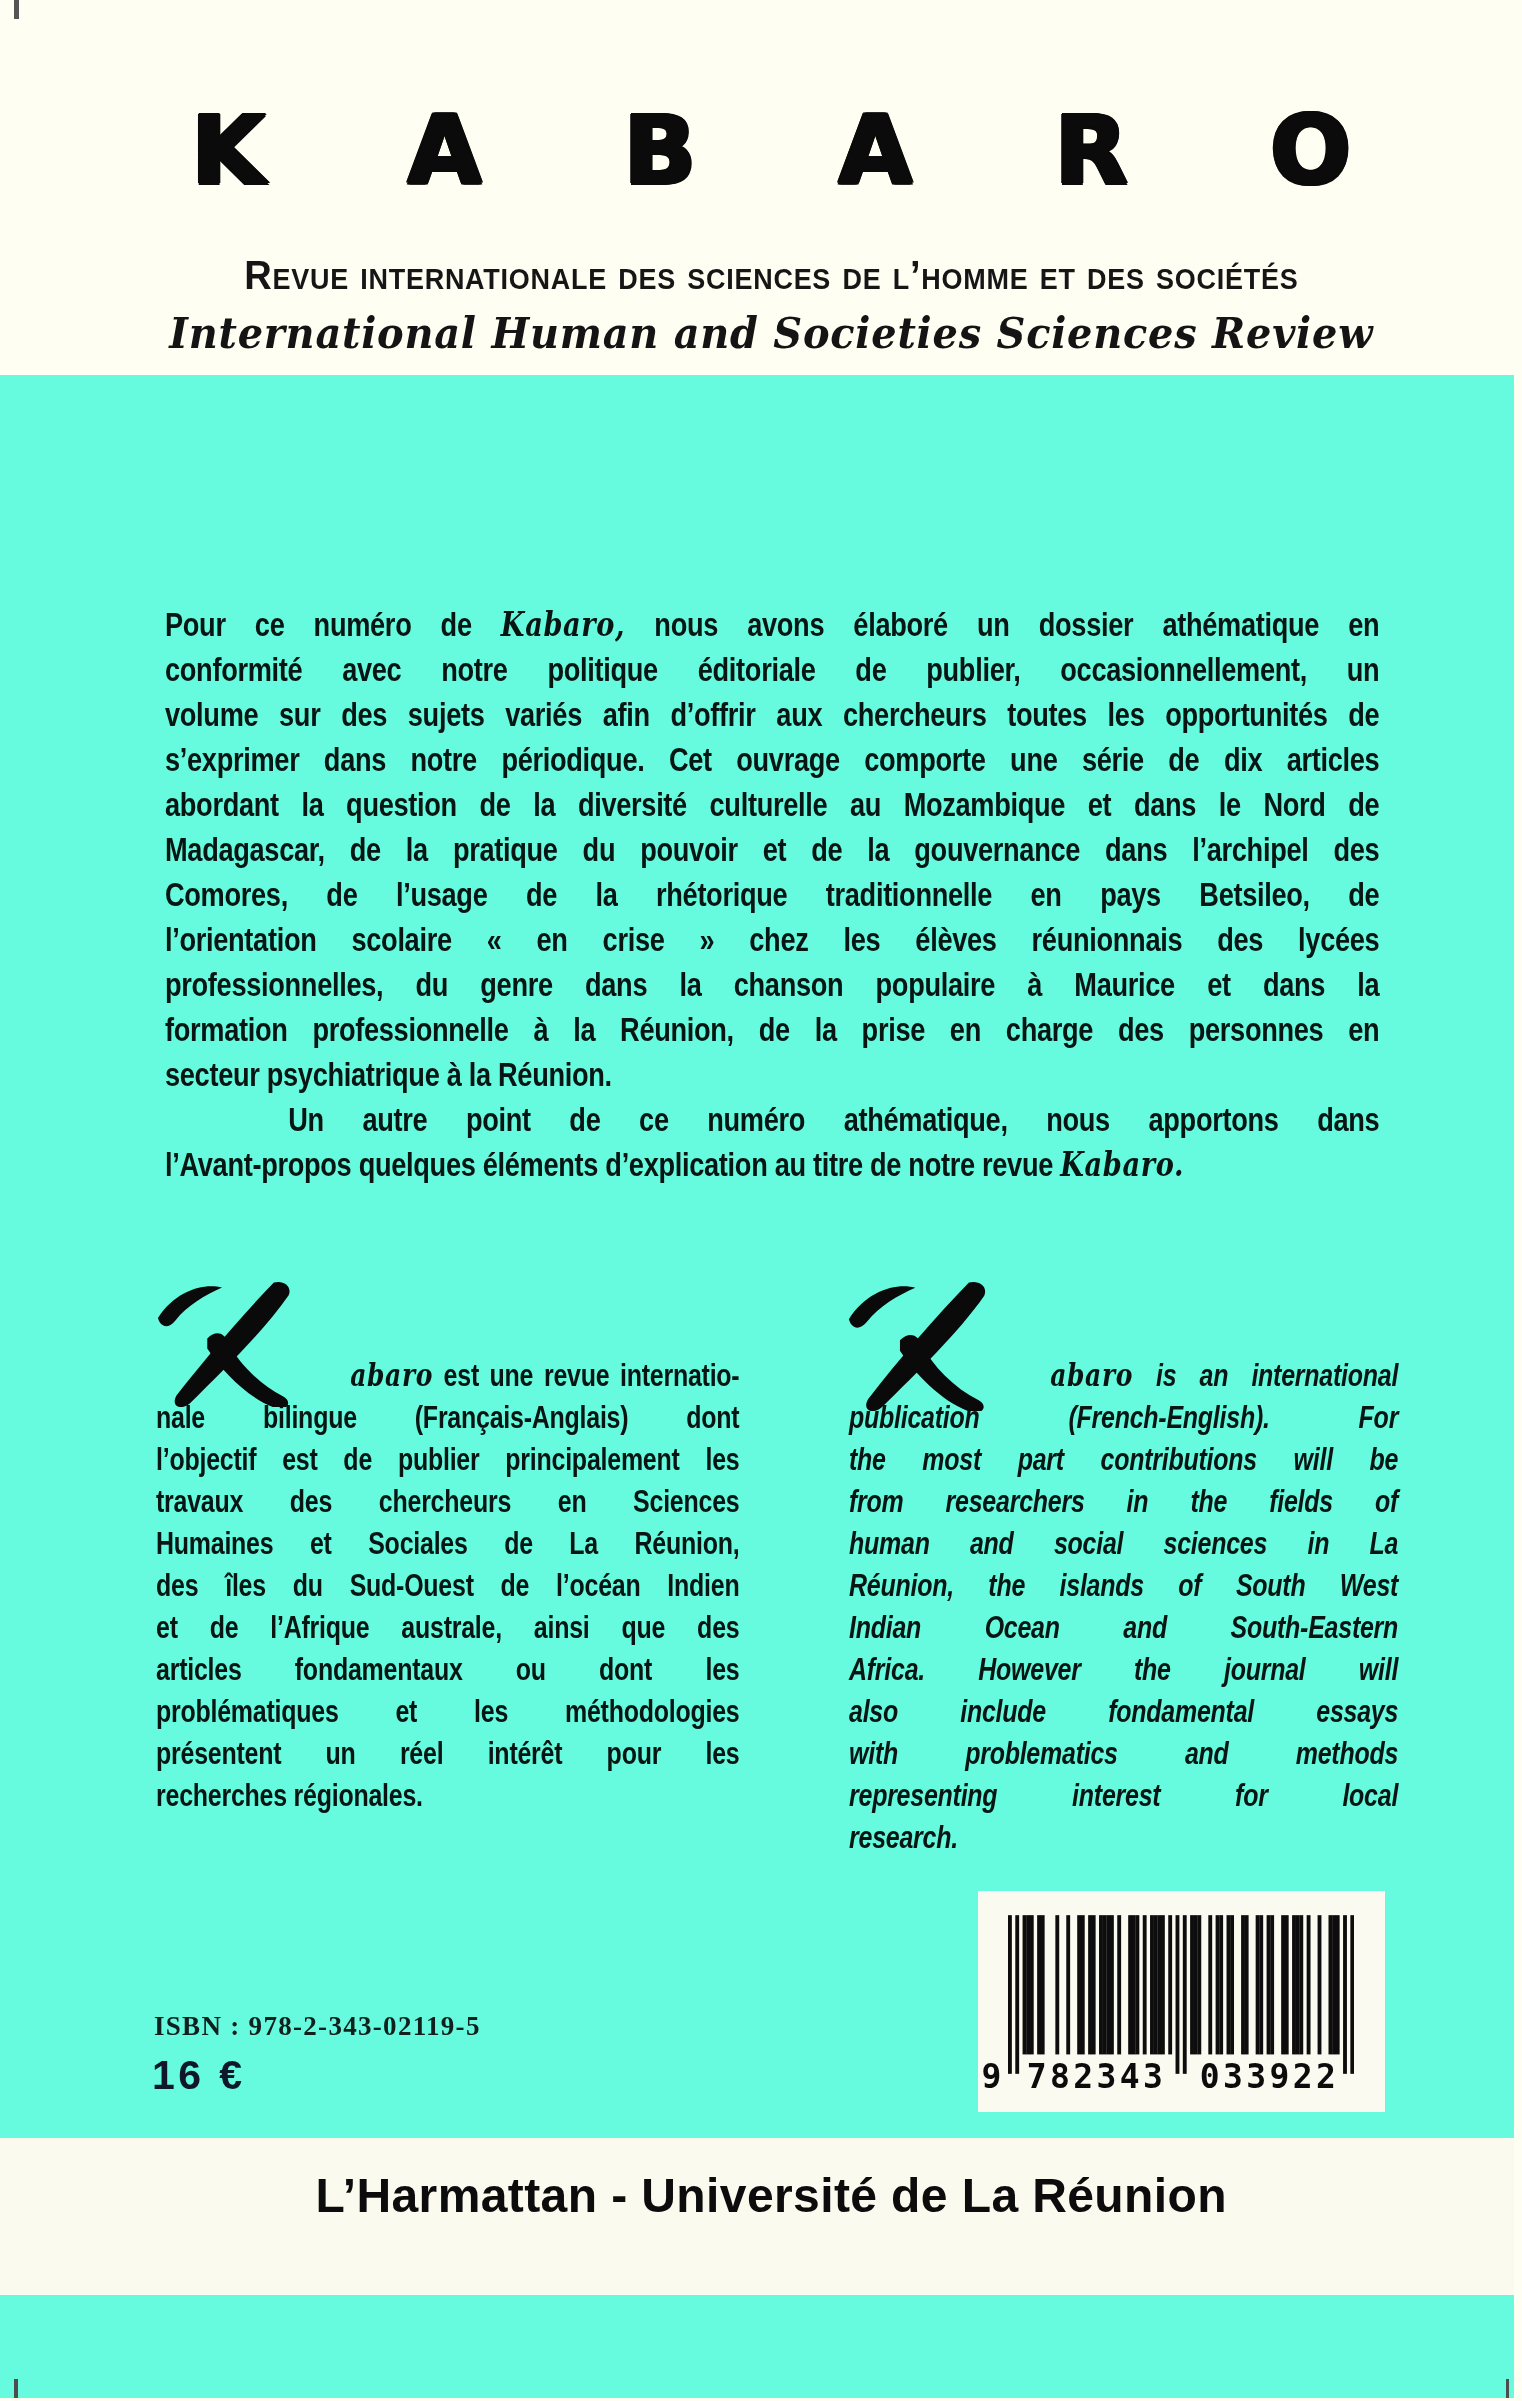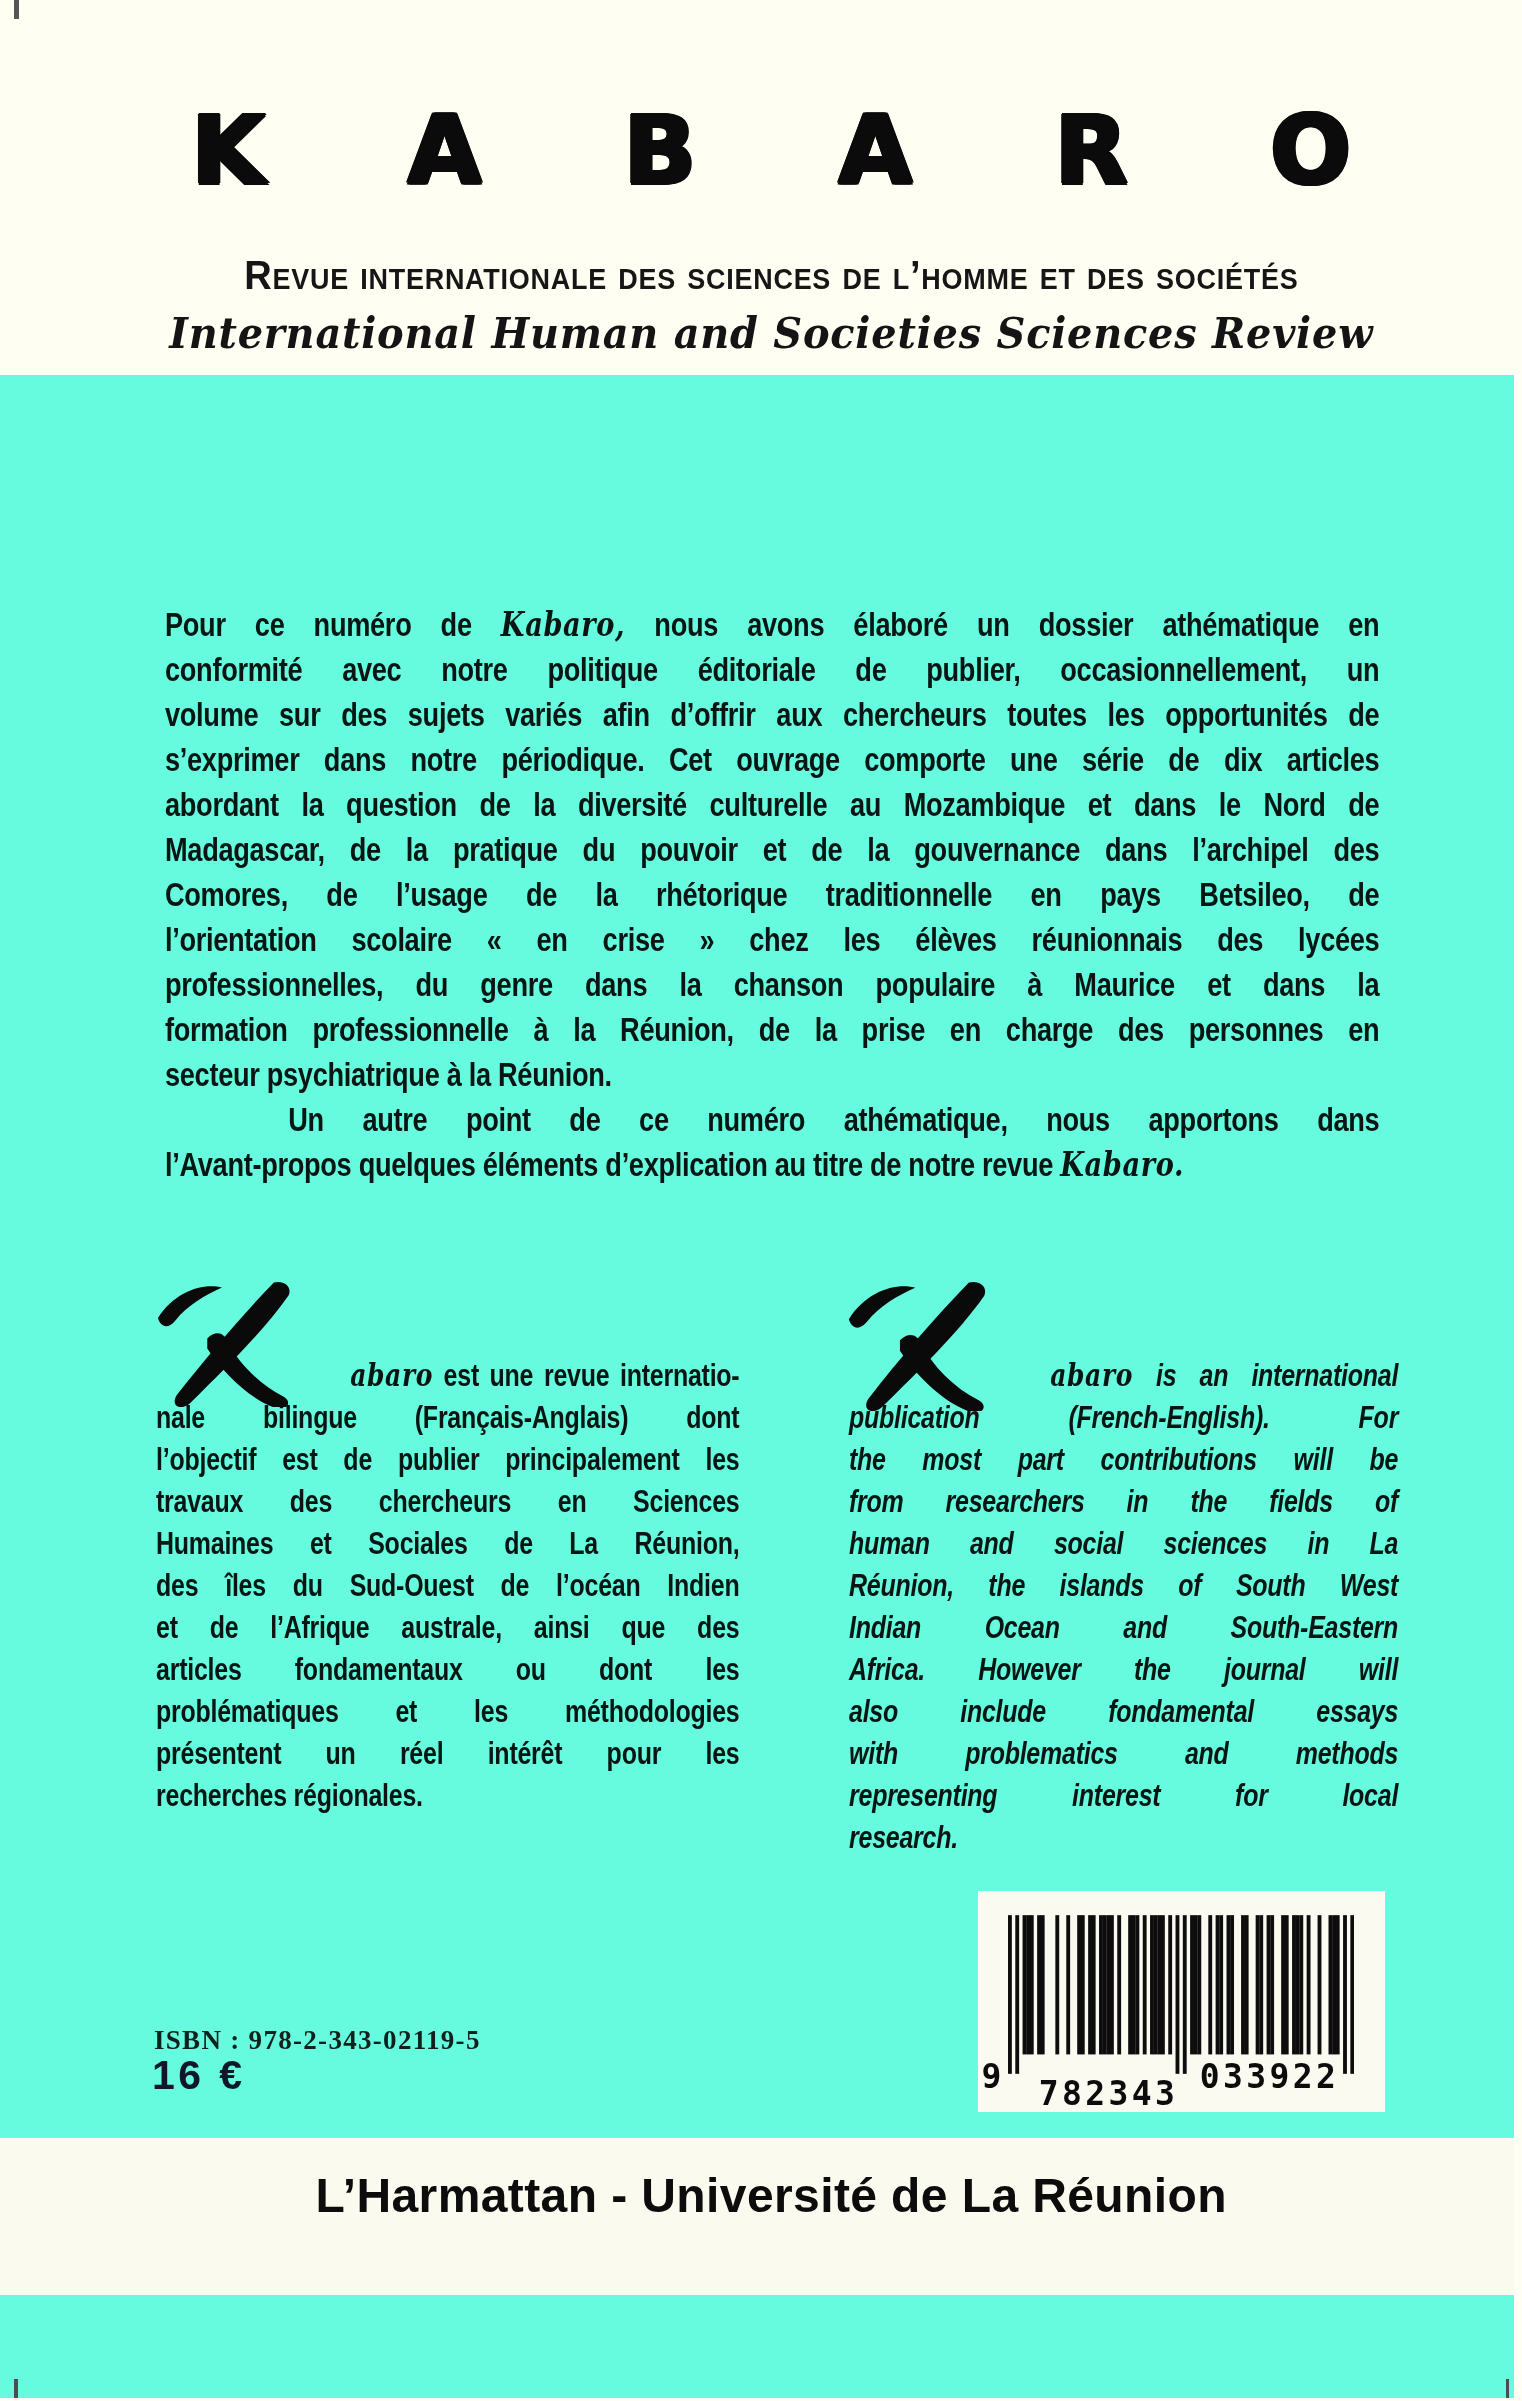--- a/index.html
+++ b/index.html
@@ -69,38 +69,38 @@
   #col-en{ left:849px; width:704px; font-style:italic; }
   #col-en .jline:first-child{ padding-left:258px; }
   .dropcap{ position:absolute; top:1.7px; }
   #col-fr .dropcap{ left:-6.8px; width:253px; height:127px; }
   #col-en .dropcap{ left:-10px; width:262px; height:131px; }
   .dropcap svg{ width:100%; height:100%; }
   
   #isbn{
     position:absolute; left:154px; top:2011px;
     font-family:"Liberation Serif", serif; font-weight:bold;
-    font-size:27px; letter-spacing:1.3px; color:#10201c;margin-top:14px;
+    font-size:27px; letter-spacing:1.3px; color:#10201c;
   }
   #price{
     position:absolute; left:152px; top:2052px;
     font-size:41px; font-weight:bold; letter-spacing:3.4px; color:#0f172a;
   }
   
   #barcode-panel{
     position:absolute; left:978px; top:1891px; width:407px; height:221px;
     background:#FBFAF0;
   }
   #barcode-bars{ position:absolute; left:30px; top:24px; width:346px; height:159px; }
   .bc-digit{
     position:absolute; top:166px; font-family:"DejaVu Sans Mono", monospace;
     font-weight:bold; font-size:33px; letter-spacing:3.4px; color:#0c0c0c;
   }
   #bc-first{ left:3.4px; }
-  #bc-left{ left:50px; width:161px; text-align:center;margin-top:17px; }
+  #bc-left{ left:38px; width:161px; text-align:center; }
   #bc-right{ left:211px; width:161px; text-align:center; }
   
   #publisher{
     position:absolute; left:0; right:8.4px; top:2168px; text-align:center;
     font-weight:bold; font-size:48px; letter-spacing:0.4px; color:#0c0c0c;
   }
 </style>
 </head>
 <body>
 

